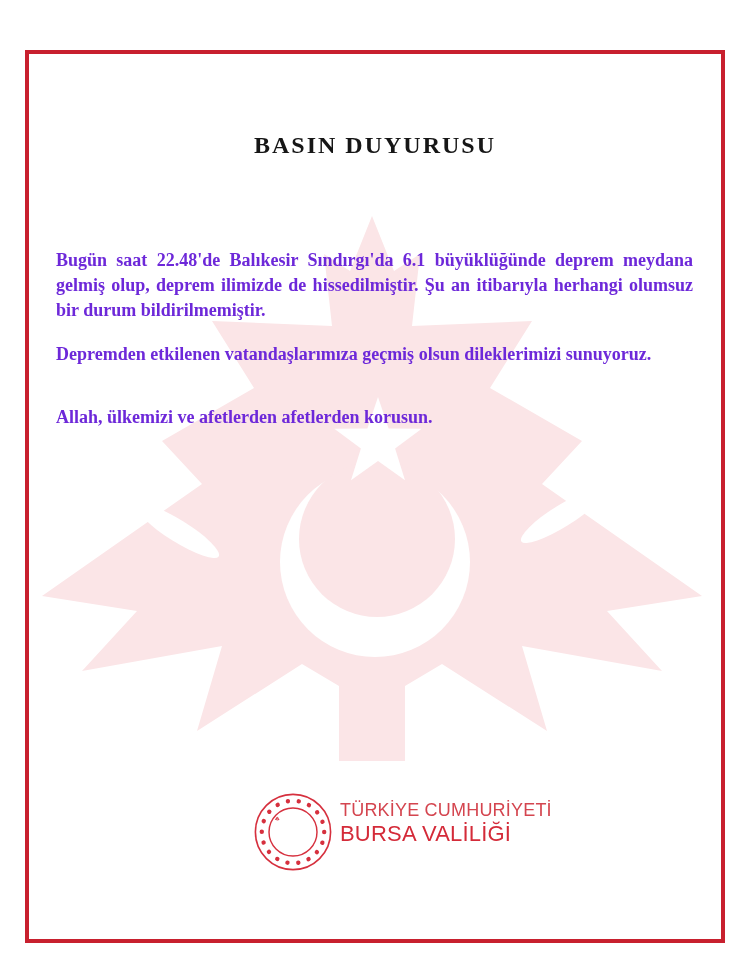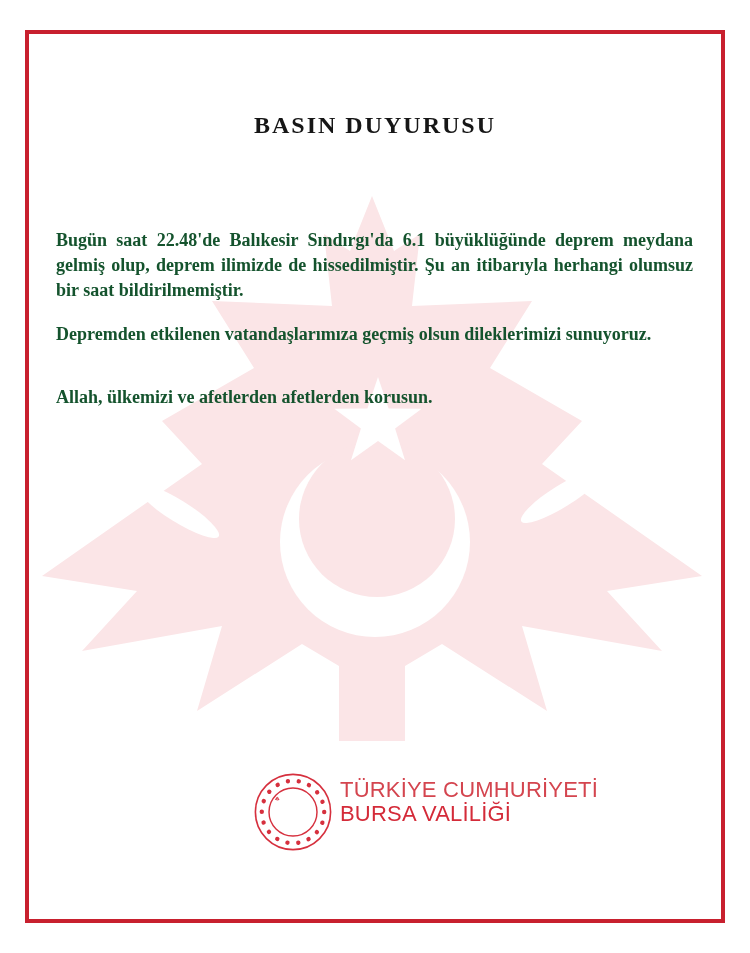--- a/index.html
+++ b/index.html
@@ -2,20 +2,21 @@
 <html><head>
 <meta charset="utf-8">
 <style>
   html,body{margin:0;padding:0;background:#ffffff;}
   .page{
     position:relative;
     width:750px;height:924px;
     background:#ffffff;
     overflow:hidden;
     font-family:"Liberation Serif","DejaVu Serif",serif;
+    margin-top:20px;
   }
   .frame{
     position:absolute;
     left:25px;top:30px;
     width:700px;height:893px;
     box-sizing:border-box;
     border:4px solid #c8202e;
   }
   .watermark{
     position:absolute;
@@ -31,41 +32,41 @@
     font-size:24px;line-height:28px;
     font-weight:700;
     letter-spacing:2px;
     color:#161616;
     z-index:2;
   }
   .para{
     position:absolute;
     left:56px;width:637px;
     z-index:2;
-    color:#14532d;
+    color:#6d28d9;
     font-weight:700;
     font-size:18px;line-height:25px;
   }
   .p1{top:228px;}
   .p2{top:322px;}
   .p3{top:385px;}
   .line{white-space:normal;}
   .line.j{text-align:justify;text-align-last:justify;}
   .logo{
     position:absolute;
     left:253px;top:772px;
     display:flex;
     gap:7px;
     z-index:2;
     font-family:"Liberation Sans","DejaVu Sans",sans-serif;
   }
   .emblem{width:80px;height:80px;flex:0 0 auto;}
   .logo-text{padding-top:8px;}
   .org1{
-    font-size:22px;line-height:20px;font-weight:500;
+    font-size:18px;line-height:20px;font-weight:500;
     letter-spacing:0.2px;color:#d4454f;
   }
   .org2{
     font-size:22px;line-height:24px;font-weight:400;
     letter-spacing:0.2px;color:#d42b39;margin-top:2px;
   }
 </style>
 </head>
 <body>
 
@@ -91,21 +92,21 @@
 
   <svg class="watermark" viewBox="0 0 700 545">
     <use href="#leaf-emblem" color="#fbe5e7"></use>
   </svg>
 
   <h1 class="title">BASIN DUYURUSU</h1>
 
   <div class="para p1">
     <div class="line j">Bugün saat 22.48'de Balıkesir Sındırgı'da 6.1 büyüklüğünde deprem meydana</div>
     <div class="line j">gelmiş olup, deprem ilimizde de hissedilmiştir. Şu an itibarıyla herhangi olumsuz</div>
-    <div class="line">bir saat bildirilmemiştir.</div>
+    <div class="line">bir durum bildirilmemiştir.</div>
   </div>
 
   <div class="para p2">
     <div class="line">Depremden etkilenen vatandaşlarımıza geçmiş olsun dileklerimizi sunuyoruz.</div>
   </div>
 
   <div class="para p3">
     <div class="line">Allah, ülkemizi ve afetlerden afetlerden korusun.</div>
   </div>
 

